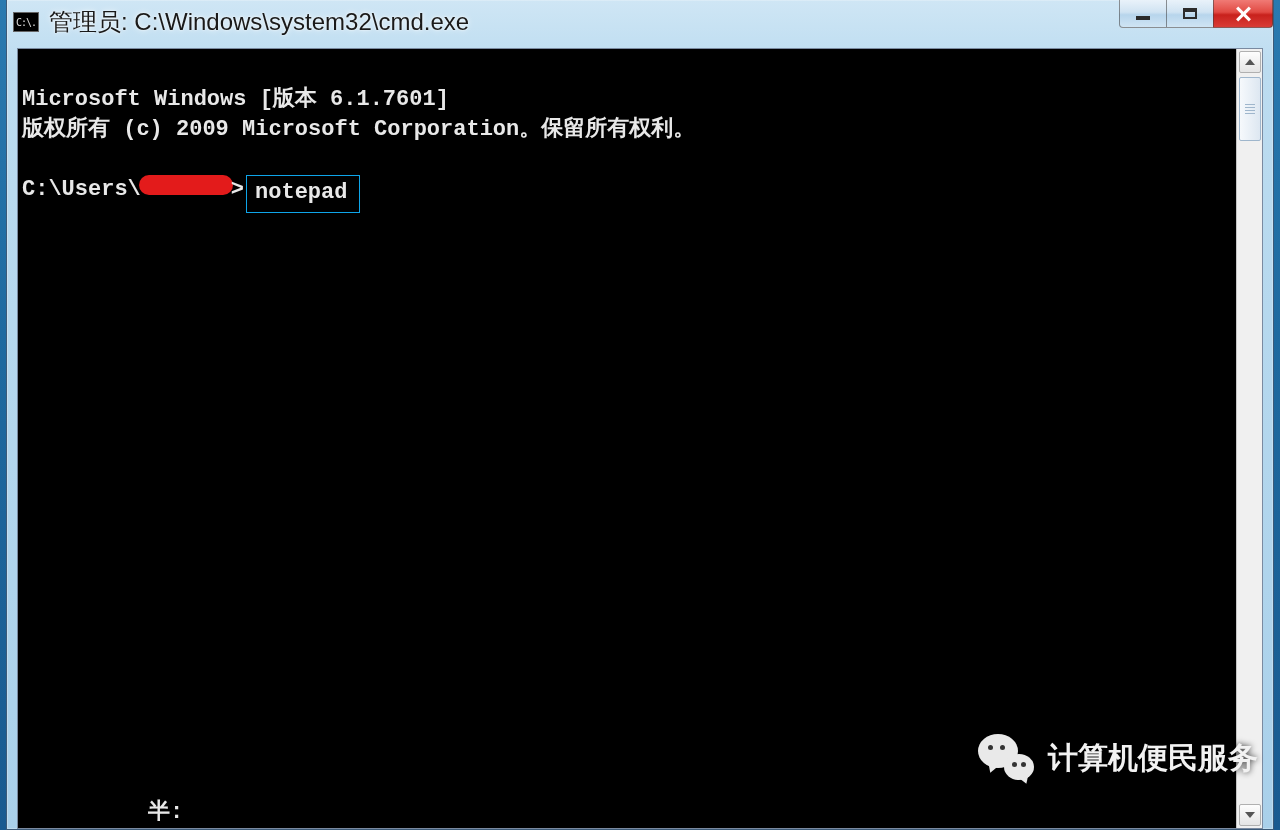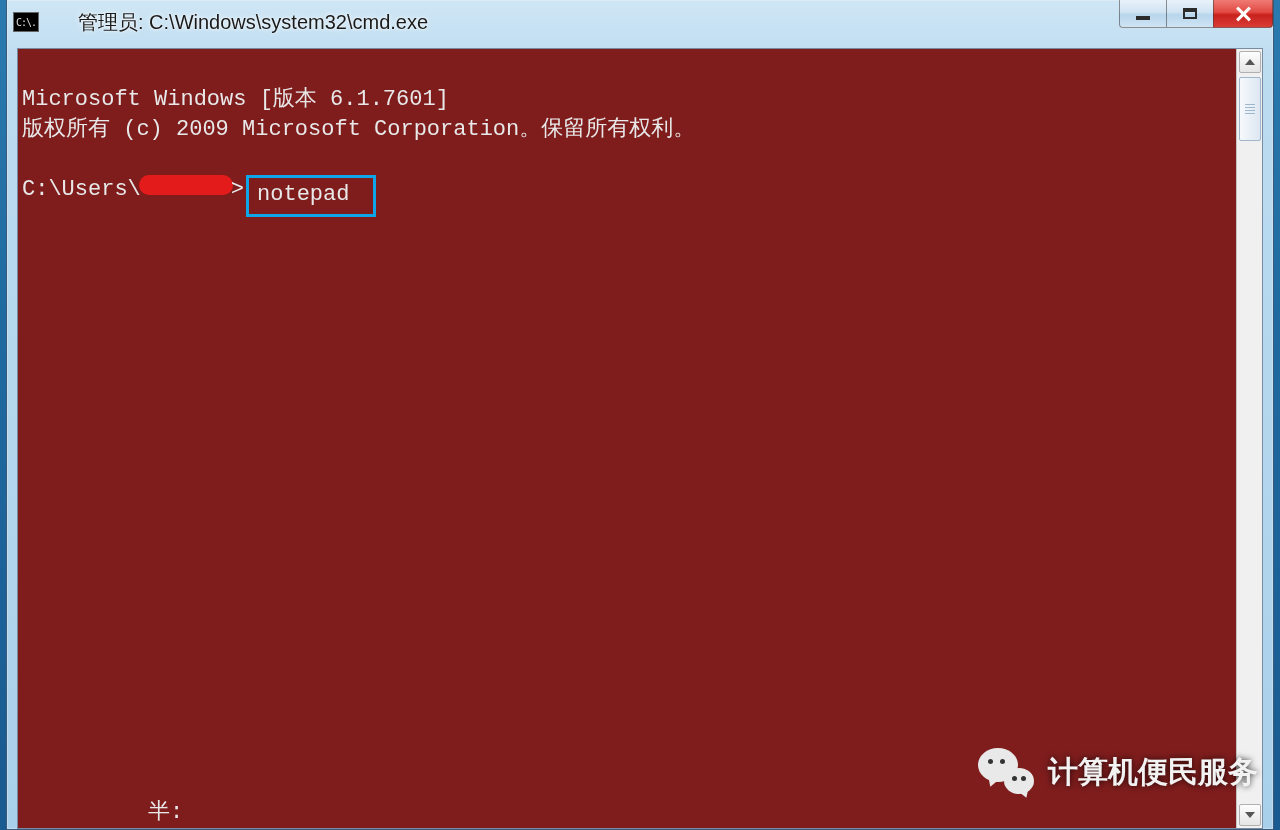--- a/index.html
+++ b/index.html
@@ -48,24 +48,23 @@
   }
   .app-icon span {
     color: #ddd;
     font-family: Consolas, monospace;
     font-size: 10px;
     letter-spacing: -1px;
   }
 
   .title-text {
     color: #1a1a1a;
-    font-size: 20px;
+    font-size: 24px;
     text-shadow: 0 0 6px rgba(255,255,255,0.9), 0 0 2px rgba(255,255,255,0.9);
     white-space: nowrap;
-    margin-left: 29px;
   }
 
   .win-controls {
     position: absolute;
     right: 0;
     top: 0;
     display: flex;
     height: 30px;
   }
   .win-btn {
@@ -125,29 +124,30 @@
     border: 1px solid #7a8aa0;
     box-sizing: border-box;
   }
 
   .console {
     position: absolute;
     left: 0;
     top: 0;
     right: 26px; 
     bottom: 0;
-    background: #7f1d1d;
+    background: #000000;
     color: #e8e8e8;
     font-family: "NSimSun", "SimSun", "Consolas", "Courier New", monospace;
     font-size: 22px;
     line-height: 30px;
     padding: 6px 4px 0 4px;
     box-sizing: border-box;
     overflow: hidden;
     white-space: pre;
+    font-weight: bold;
   }
 
   .console .prompt-line {
     margin-top: 30px;
     position: relative;
     display: flex;
     align-items: flex-start;
   }
 
   .redact {
@@ -155,22 +155,22 @@
     width: 94px;
     height: 20px;
     background: #e31b1b;
     border-radius: 10px / 10px;
     vertical-align: middle;
     margin: 0 -2px;
   }
 
   .highlight-box {
     display: inline-block;
-    border: 3px solid #0ea5e9;
-    padding: 2px 24px 4px 8px;
+    border: 1px solid #0ea5e9;
+    padding: 2px 12px 4px 8px;
     margin-left: 2px;
   }
 
   .status-line {
     position: absolute;
     left: 130px;
     bottom: 0;
     color: #e8e8e8;
   }
 
@@ -220,21 +220,21 @@
     position:absolute;
     left:5px; right:5px; top:26px;
     height:10px;
     background: repeating-linear-gradient(to bottom, #9fb6cc 0 1px, transparent 1px 3px);
   }
 
   
   .watermark {
     position: absolute;
     right: 22px;
-    bottom: 34px;
+    bottom: 48px;
     display: flex;
     align-items: center;
     gap: 14px;
     color: #f2f2f2;
     font-family: "Microsoft YaHei", sans-serif;
     font-size: 30px;
     font-weight: 600;
     text-shadow: 0 0 6px rgba(0,0,0,0.8);
     pointer-events: none;
   }

